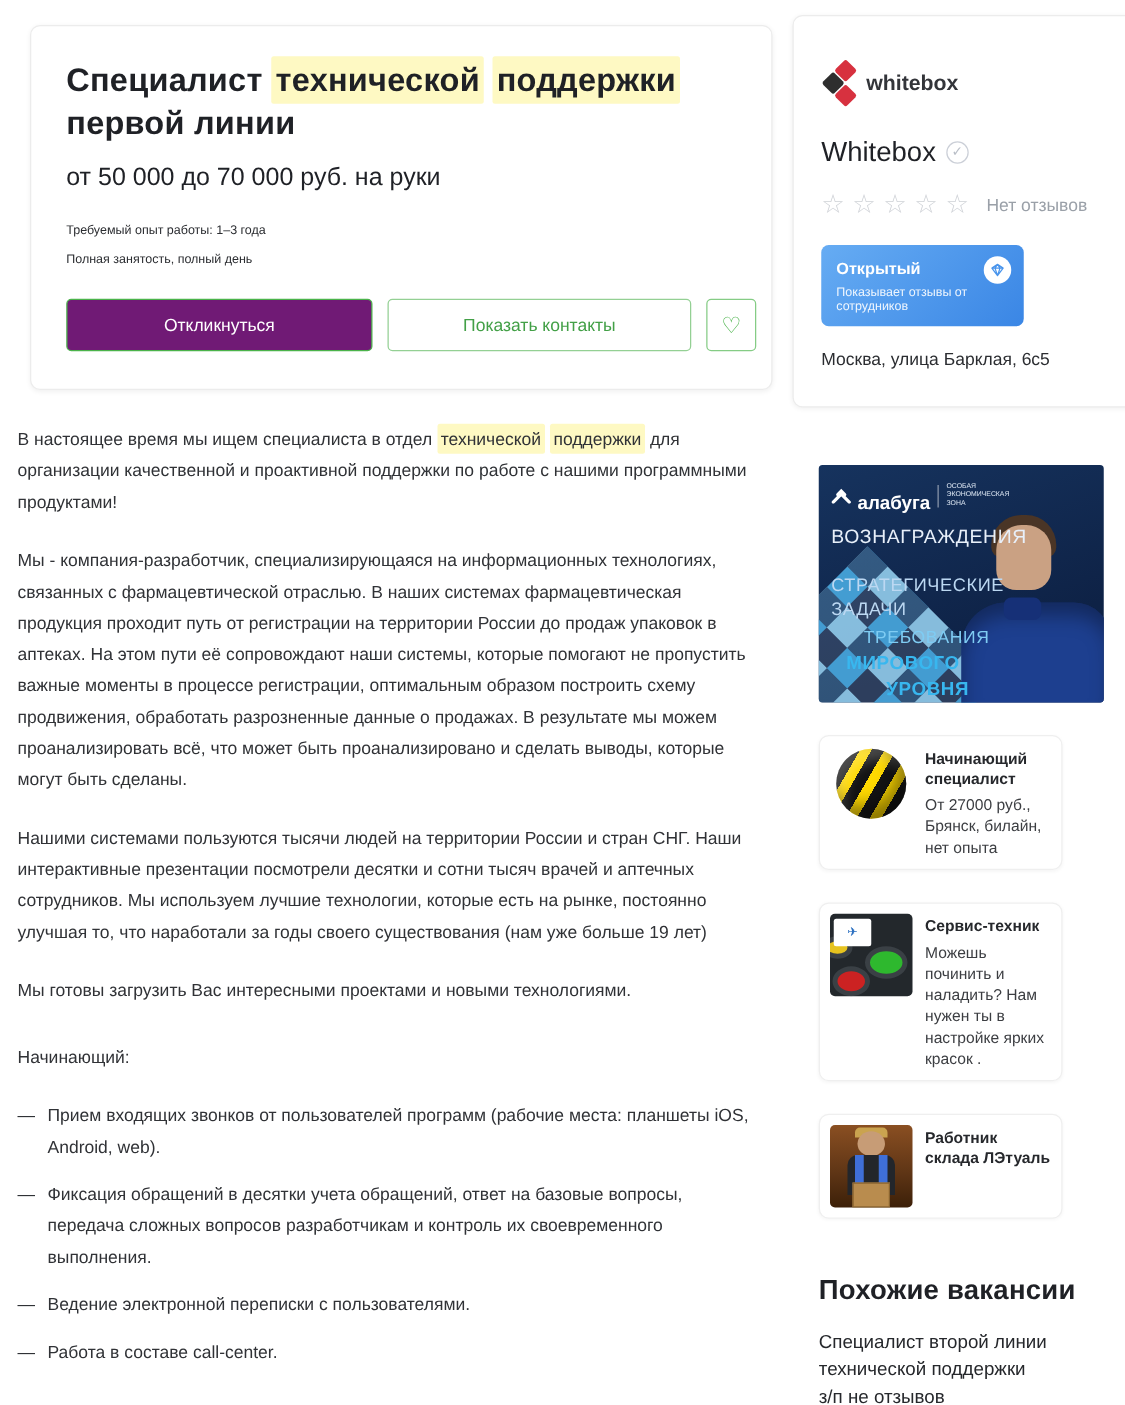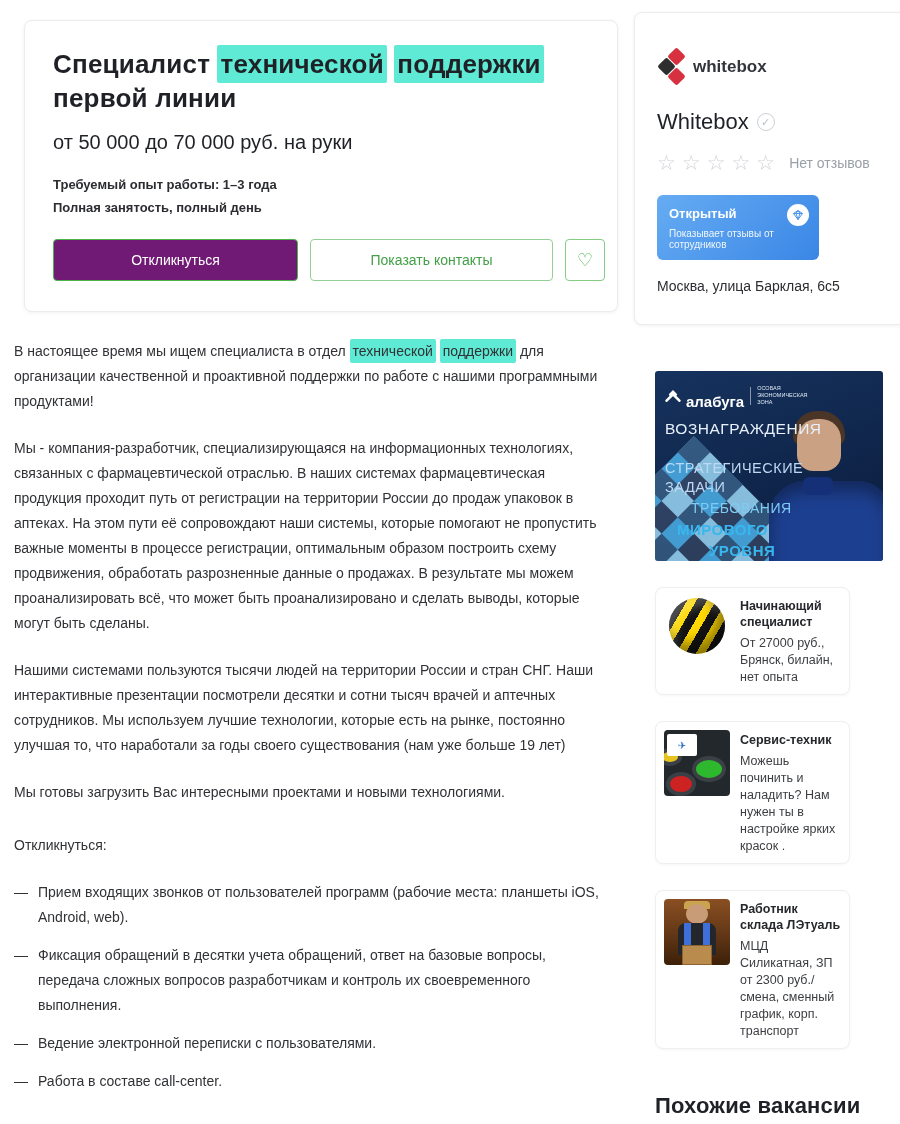--- a/index.html
+++ b/index.html
@@ -7,23 +7,23 @@
     font-family:"Liberation Sans","DejaVu Sans",sans-serif; color:#2b2d31; }
   .page { display:flex; width:900px; }
   .main-col { width:622px; padding-left:14px; }
   .side-col { width:266px; margin-left:12px; }
 
   
   .vacancy-card { margin:20px 0 0 10px; width:594px; background:#fff;
     border:1px solid #ececec; border-radius:8px; box-shadow:0 1px 4px rgba(0,0,0,.06);
     padding:26px 28px 30px; }
   h1.vtitle { font-size:26px; line-height:34px; font-weight:bold; color:#1f2126; letter-spacing:.2px; }
-  .hl { background:#5eead4; padding:4px 3px; border-radius:2px; font-style:normal; color:inherit; }
+  .hl { background:#fef9c3; padding:4px 3px; border-radius:2px; font-style:normal; color:inherit; }
   .salary { font-size:20px; line-height:26px; margin-top:14px; color:#1f2126; }
-  .meta { margin-top:18px; font-size:13px; line-height:23px; color:#2b2d31;font-weight:bold; }
+  .meta { margin-top:18px; font-size:10px; line-height:23px; color:#2b2d31; }
   .btn-row { margin-top:20px; display:flex; align-items:stretch; gap:12px; }
   .btn { font-family:inherit; font-size:14px; border-radius:4px; cursor:pointer; height:42px; }
   .btn-apply { flex:0 0 245px; background:#701a75; border:1px solid #4bb34b; color:#fff; }
   .btn-contacts { flex:0 0 243px; background:#fff; border:1px solid #94d094; color:#43a047; }
   .btn-fav { flex:0 0 40px; background:#fff; border:1px solid #85cc85; color:#4bb34b;
     font-size:18px; line-height:1; display:flex; align-items:center; justify-content:center; }
 
   
   .description { margin-top:27px; width:600px; font-size:14px; line-height:25px; color:#303236; padding-right:4px; }
   .description p { margin-bottom:22px; }
@@ -140,21 +140,21 @@
           </button>
       </div>
     </section>
 
     <section class="description">
       <p><span>В настоящее время мы ищем специалиста в отдел </span><span class="hl">технической</span><span> </span><span class="hl">поддержки</span><span> для организации качественной и проактивной поддержки по работе с нашими программными продуктами!</span></p>
       <p>Мы - компания-разработчик, специализирующаяся на информационных технологиях, связанных с фармацевтической отраслью. В наших системах фармацевтическая продукция проходит путь от регистрации на территории России до продаж упаковок в аптеках. На этом пути её сопровождают наши системы, которые помогают не пропустить важные моменты в процессе регистрации, оптимальным образом построить схему продвижения, обработать разрозненные данные о продажах. В результате мы можем проанализировать всё, что может быть проанализировано и сделать выводы, которые могут быть сделаны.</p>
       <p>Нашими системами пользуются тысячи людей на территории России и стран СНГ. Наши интерактивные презентации посмотрели десятки и сотни тысяч врачей и аптечных сотрудников. Мы используем лучшие технологии, которые есть на рынке, постоянно улучшая то, что наработали за годы своего существования (нам уже больше 19 лет)</p>
       <p>Мы готовы загрузить Вас интересными проектами и новыми технологиями.</p>
 
-      <p class="sec">Откликнуться:</p>
+      <p class="sec">Начинающий:</p>
       <ul class="dash-list">
         <li>
             <span class="dash">—</span>
             <span>Прием входящих звонков от пользователей программ (рабочие места: планшеты iOS, Android, web).</span>
           </li>
         <li>
             <span class="dash">—</span>
             <span>Фиксация обращений в десятки учета обращений, ответ на базовые вопросы, передача сложных вопросов разработчикам и контроль их своевременного выполнения.</span>
           </li>
         <li>
@@ -263,21 +263,20 @@
         <div class="ad-thumb thumb3">
           <div class="wm-cap"></div>
             <div class="wm-head"></div>
             <div class="wm-torso"></div>
           <div class="wm-strap"></div>
             <div class="wm-strap2"></div>
             <div class="wm-box"></div>
         </div>
         <div class="ad-body">
           <div class="ad-title">Работник склада ЛЭтуаль</div>
-          <div class="ad-desc">МЦД Силикатная, ЗП от 2300 руб./смена, сменный график, корп. транспорт</div>
         </div>
       </div>
 
       <section class="similar">
         <h2 class="similar-h">Похожие вакансии</h2>
         <div class="sim-item">
           <div class="sim-title">Специалист второй линии технической поддержки</div>
           <div class="sim-salary">з/п не отзывов</div>
           <div class="sim-company">Подели, Москва</div>
         </div>

